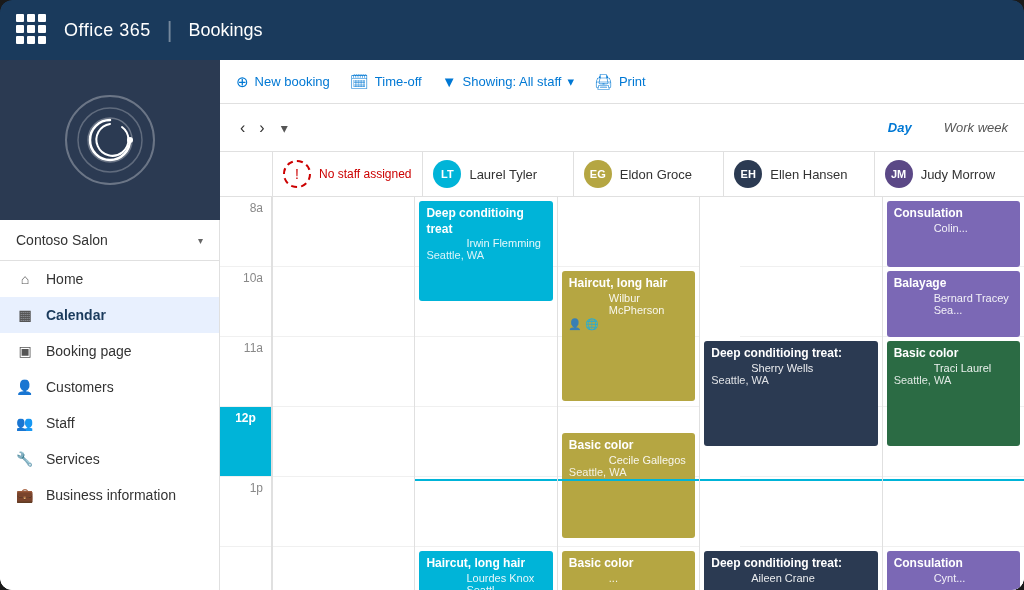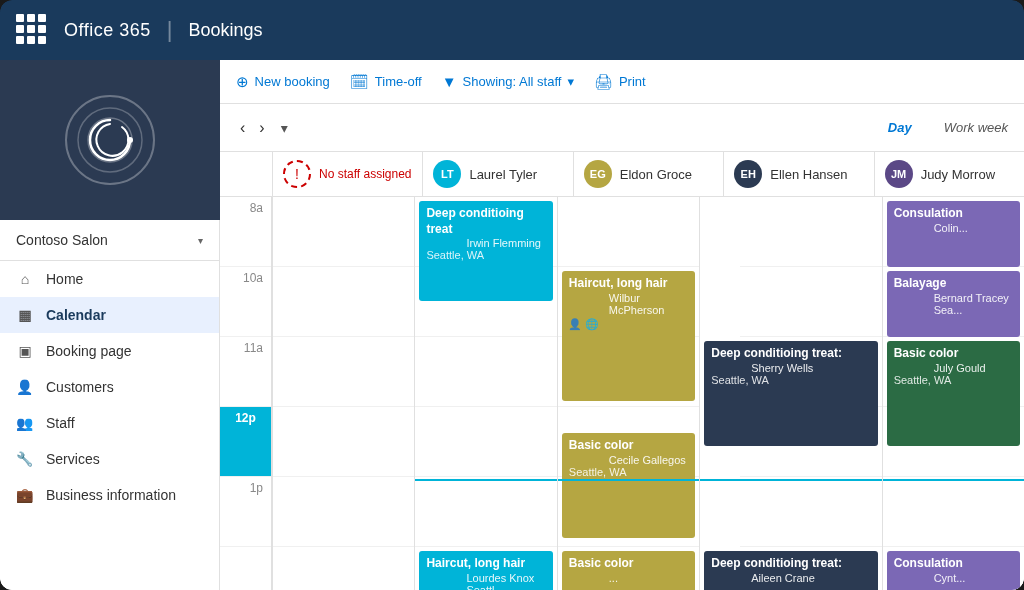--- a/index.html
+++ b/index.html
@@ -562,21 +562,21 @@
               <div class="appt-name">Colin...</div>
             </div>
 
             <div class="appointment" style="background:#7b68b5;top:74px;height:66px;">
               <div class="appt-title">Balayage</div>
               <div class="appt-name">Bernard Tracey Sea...</div>
             </div>
 
             <div class="appointment" style="background:#2b6b44;top:144px;height:105px;">
               <div class="appt-title">Basic color</div>
-              <div class="appt-name">July Gould</div>
+              <div class="appt-name">Traci Laurel</div>
               <div class="appt-location">Seattle, WA</div>
             </div>
 
             <div class="appointment" style="background:#7b68b5;top:354px;height:66px;">
               <div class="appt-title">Consulation</div>
               <div class="appt-name">Cynt...</div>
             </div>
             <div class="current-time-line" style="top:282px;"></div>
           </div>
         </div>

